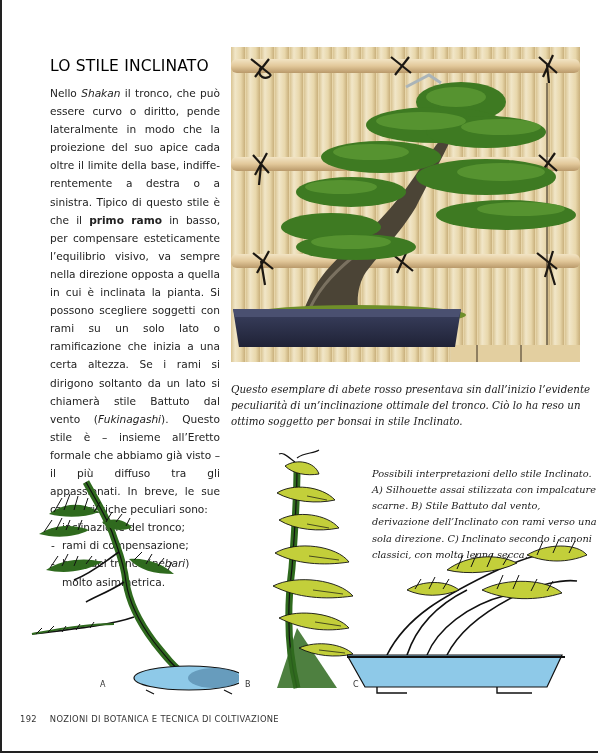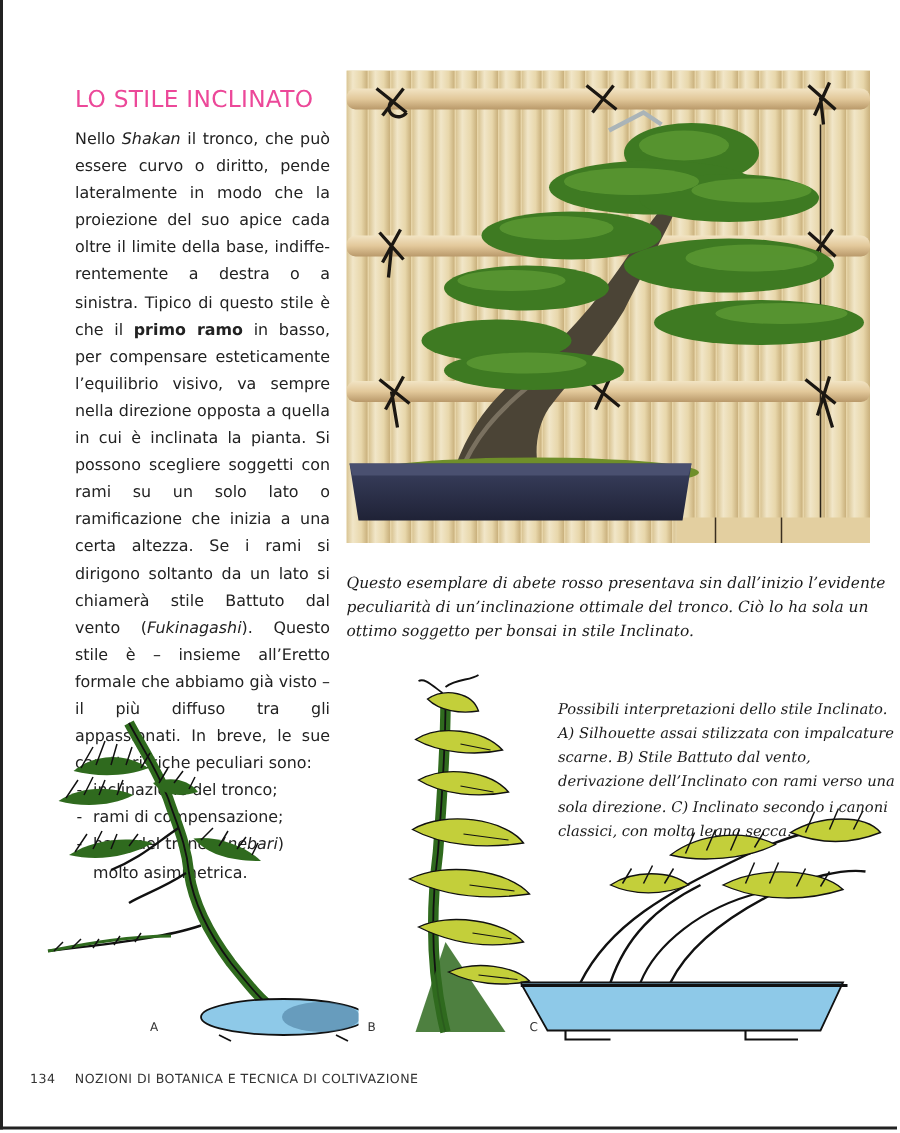--- a/index.html
+++ b/index.html
@@ -1,19 +1,19 @@
 <!DOCTYPE html>
 <html><head>
 <meta charset="utf-8">
 <style>
   html, body { margin:0; padding:0; background:#ffffff; }
   body { width:600px; height:755px; position:relative; overflow:hidden; font-family:"DejaVu Sans", sans-serif; color:#1e1e1e; }
   .page { position:absolute; left:0; top:0; width:598px; height:753px; background:#fff;
           border-left:2px solid #222; border-bottom:2px solid #222; box-sizing:border-box; }
-  .title { position:absolute; left:48px; top:47px; font-size:15.5px; letter-spacing:0.2px; color:#ec4899; font-weight:normal; }
+  .title { position:absolute; left:48px; top:47px; font-size:15.5px; letter-spacing:0.2px; color:#000000; font-weight:normal; }
   .body-text { position:absolute; left:48px; top:84px; width:170px; font-size:10.6px; line-height:18.1px; color:#222;
                text-align:justify; hyphens:manual; }
   .body-text p { margin:0; }
   .body-text em { font-style:italic;margin-top:24px; }
   .body-text .hl { font-weight:bold; }
   .body-text ul { list-style:none; margin:0; padding:0; }
   .body-text li { position:relative; padding-left:12px; text-align:left; }
   .body-text li::before { content:"-"; position:absolute; left:1px; }
   .photo { position:absolute; left:229px; top:47px; width:349px; height:315px; overflow:hidden; background:#e8d9b3; }
   .caption { position:absolute; left:229px; top:371px; width:360px; font-family:"DejaVu Serif", serif; font-style:italic;
@@ -136,21 +136,21 @@
 
       <path d="M175 40 L198 28 L210 36" stroke="#aab4b8" stroke-width="3" fill="none"></path>
 
       <ellipse cx="125" cy="268" rx="110" ry="10" fill="#6f8f2a"></ellipse>
 
       <path d="M2 262 L230 262 L224 300 L8 300 Z" fill="url(#pot)"></path>
       <path d="M2 262 L230 262 L228 270 L4 270 Z" fill="#4a5070"></path>
     </svg>
   </div>
 
-  <p class="caption">Questo esemplare di abete rosso presentava sin dall’inizio l’evidente peculiarità di un’inclinazione ottimale del tronco. Ciò lo ha sola un ottimo soggetto per bonsai in stile Inclinato.</p>
+  <p class="caption">Questo esemplare di abete rosso presentava sin dall’inizio l’evidente peculiarità di un’inclinazione ottimale del tronco. Ciò lo ha reso un ottimo soggetto per bonsai in stile Inclinato.</p>
 
   <p class="caption2">Possibili interpretazioni dello stile Inclinato. A) Silhouette assai stilizzata con impalcature scarne. B) Stile Battuto dal vento, derivazione dell’Inclinato con rami verso una sola direzione. C) Inclinato secondo i canoni classici, con molta legna secca.</p>
 
   <svg class="illus" style="left:12px;top:462px" width="225" height="240" viewBox="0 0 225 240">
 
     <path d="M72 20 C80 35 90 50 98 70 C104 88 110 100 112 120 C115 140 125 160 140 180 C152 195 160 205 170 212" stroke="#2f6a1e" stroke-width="7" fill="none"></path>
     <path d="M72 20 C80 35 90 50 98 70 C104 88 110 100 112 120 C115 140 125 160 140 180 C152 195 160 205 170 212" stroke="#111" stroke-width="1.2" fill="none"></path>
 
     <path d="M105 90 C90 100 80 110 60 118" stroke="#111" stroke-width="1.6" fill="none"></path>
     <path d="M110 120 C95 130 80 135 72 140" stroke="#111" stroke-width="1.6" fill="none"></path>
@@ -219,16 +219,16 @@
       <path d="M150 54 L156 40 M166 54 L172 40 M184 56 L190 44 M200 56 L206 46"></path>
     </g>
 
     <path d="M0 120 L215 120 L200 152 L18 152 Z" fill="#8ec9e8" stroke="#111" stroke-width="1.2"></path>
     <line x1="0" y1="122" x2="218" y2="122" stroke="#111" stroke-width="2"></line>
     <path d="M30 152 L30 158 L60 158 M150 152 L150 158 L185 158" stroke="#111" stroke-width="1.4" fill="none"></path>
   </svg>
   <span class="illus-label" style="left:351px;top:680px">C</span>
 
   <div class="footer">
-    <span class="num">134</span>
+    <span class="num">192</span>
     <span>NOZIONI DI BOTANICA E TECNICA DI COLTIVAZIONE</span>
   </div>
 </div>
 
 </body></html>

